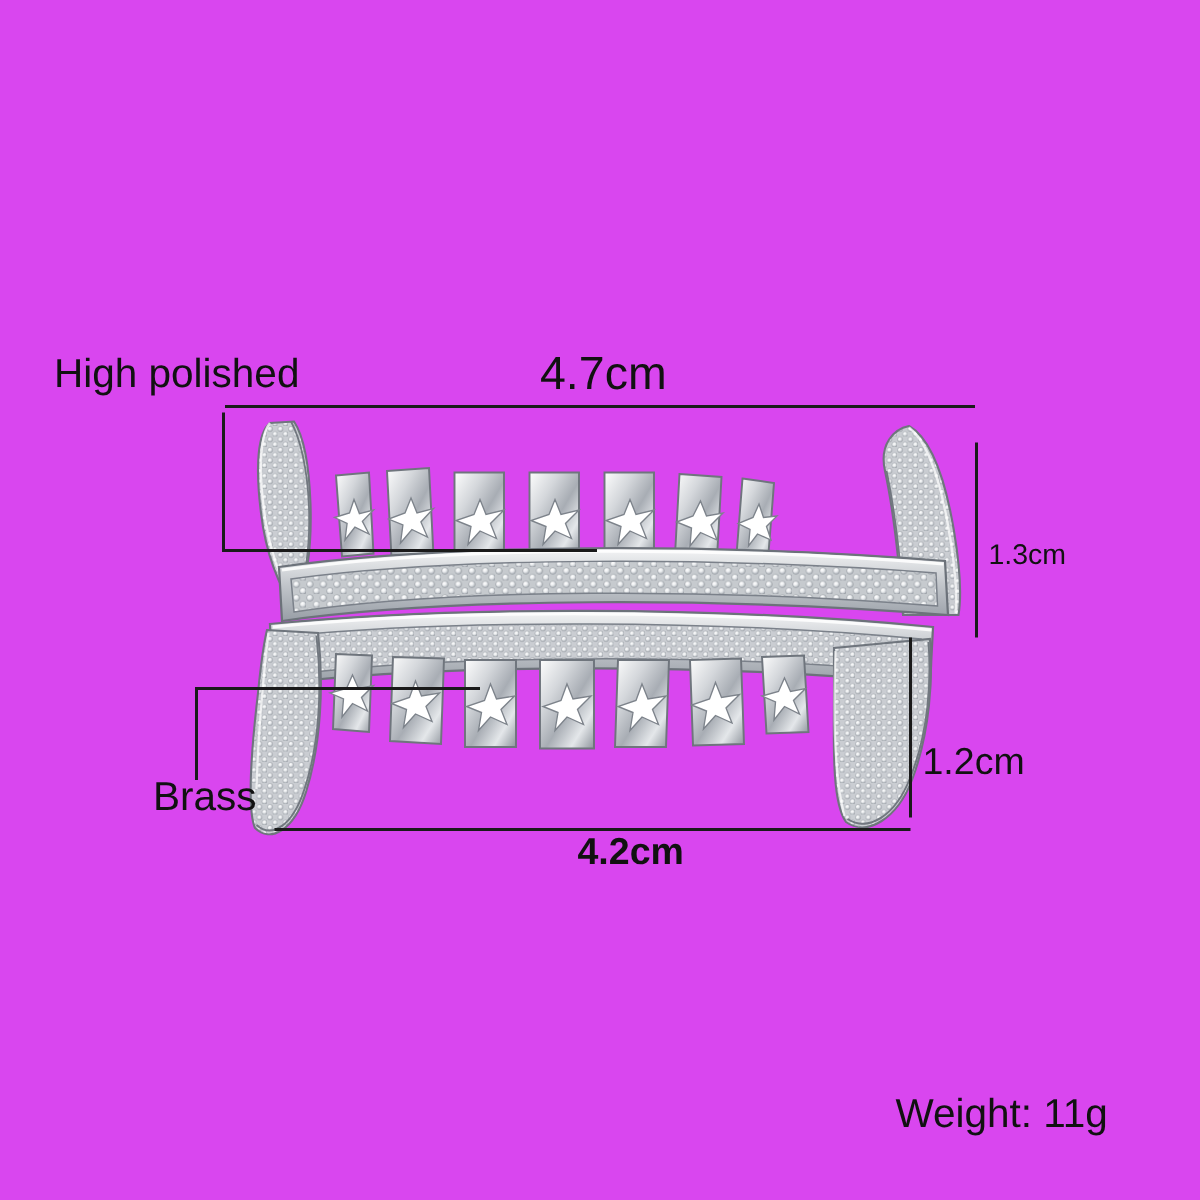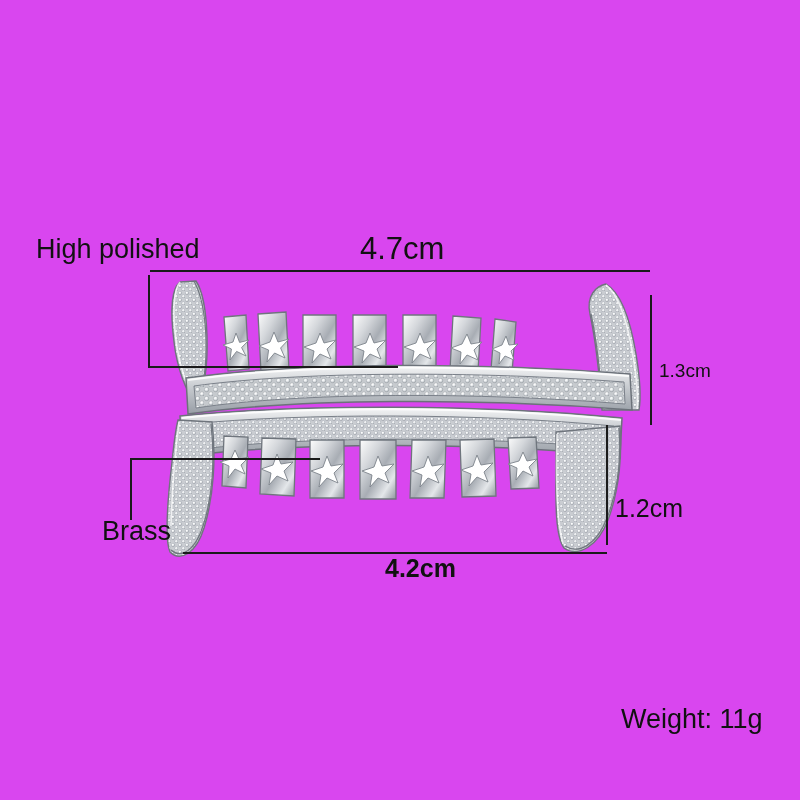--- a/index.html
+++ b/index.html
@@ -25,21 +25,21 @@
     font-family: "Liberation Sans", sans-serif;
     white-space: nowrap;
     line-height: 1;
   }
   #label-high-polished { left: 36px;  top: 236px; font-size: 27px; }
   #label-brass         { left: 82px;  top: 518px; font-size: 27px; margin-left: 20px; }
   #dim-top-text        { left: 360px; top: 233px; font-size: 31px; }
   #dim-bottom-text     { left: 385px; top: 556px; font-size: 25px; font-weight: bold; }
   #dim-right-top-text  { left: 659px; top: 361px; font-size: 19px; }
   #dim-right-bot-text  { left: 615px; top: 496px; font-size: 25px; }
-  #label-weight        { left: 597px; top: 706px; font-size: 27px; margin-left: 24px; }
+  #label-weight        { left: 597px; top: 729px; font-size: 27px; }
 
   
   .rule {
     position: absolute;
     background: #1a1a1a;
   }
   .rule-h { height: 2px; }
   .rule-v { width: 2px; }
 
   #line-dim-top    { left: 150px; top: 270px; width: 500px; }

